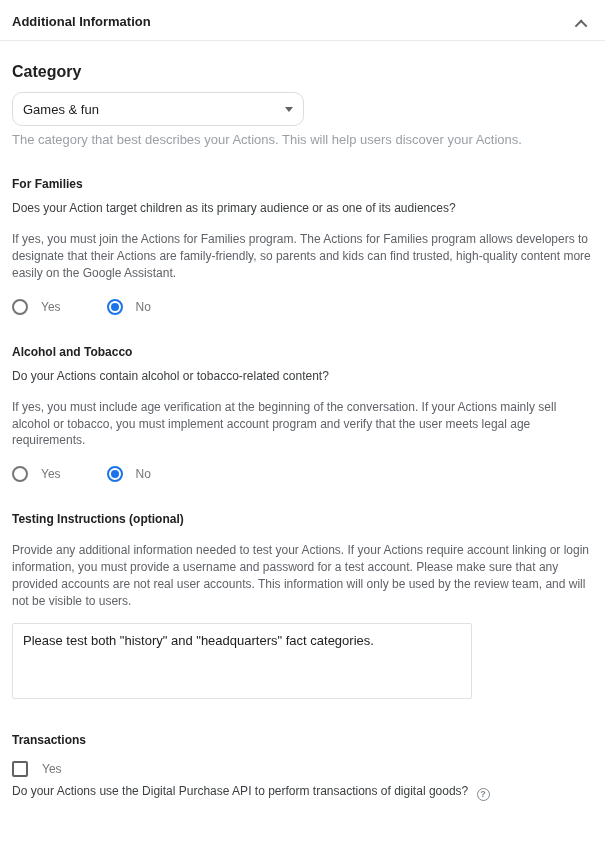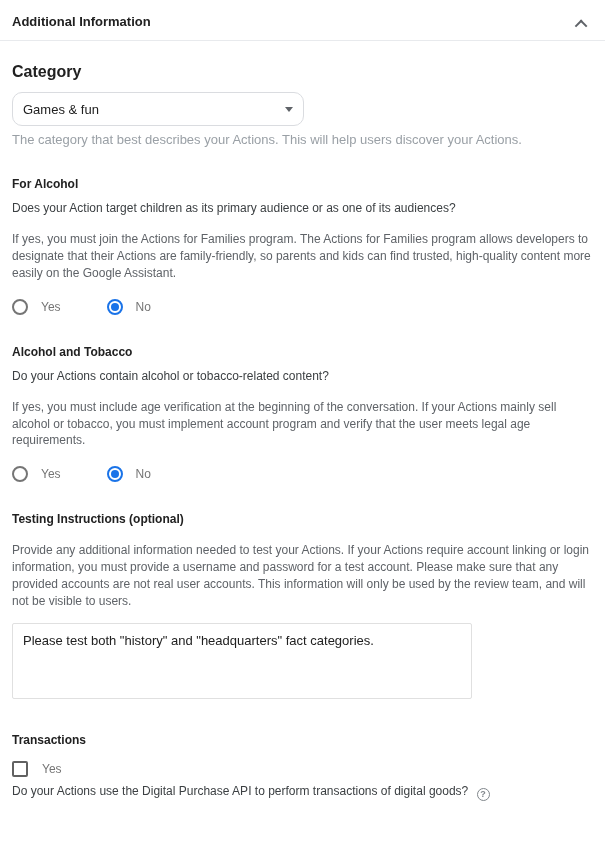--- a/index.html
+++ b/index.html
@@ -101,21 +101,21 @@
 
     
     <div class="field-label">Category</div>
     <div class="select">
       <span>Games &amp; fun</span>
       <span class="caret"></span>
     </div>
     <div class="hint">The category that best describes your Actions. This will help users discover your Actions.</div>
 
     
-    <div class="section-heading">For Alcohol</div>
+    <div class="section-heading">For Families</div>
     <div class="question">Does your Action target children as its primary audience or as one of its audiences?</div>
     <div class="para">If yes, you must join the Actions for Families program. The Actions for Families program allows developers to designate that their Actions are family-friendly, so parents and kids can find trusted, high-quality content more easily on the Google Assistant.</div>
     <div class="radio-row">
       <div class="radio-option">
         <span class="radio" data-checked="false"></span>
         <span class="opt-label">Yes</span>
       </div>
       <div class="radio-option">
         <span class="radio" data-checked="true"></span>
         <span class="opt-label">No</span>

